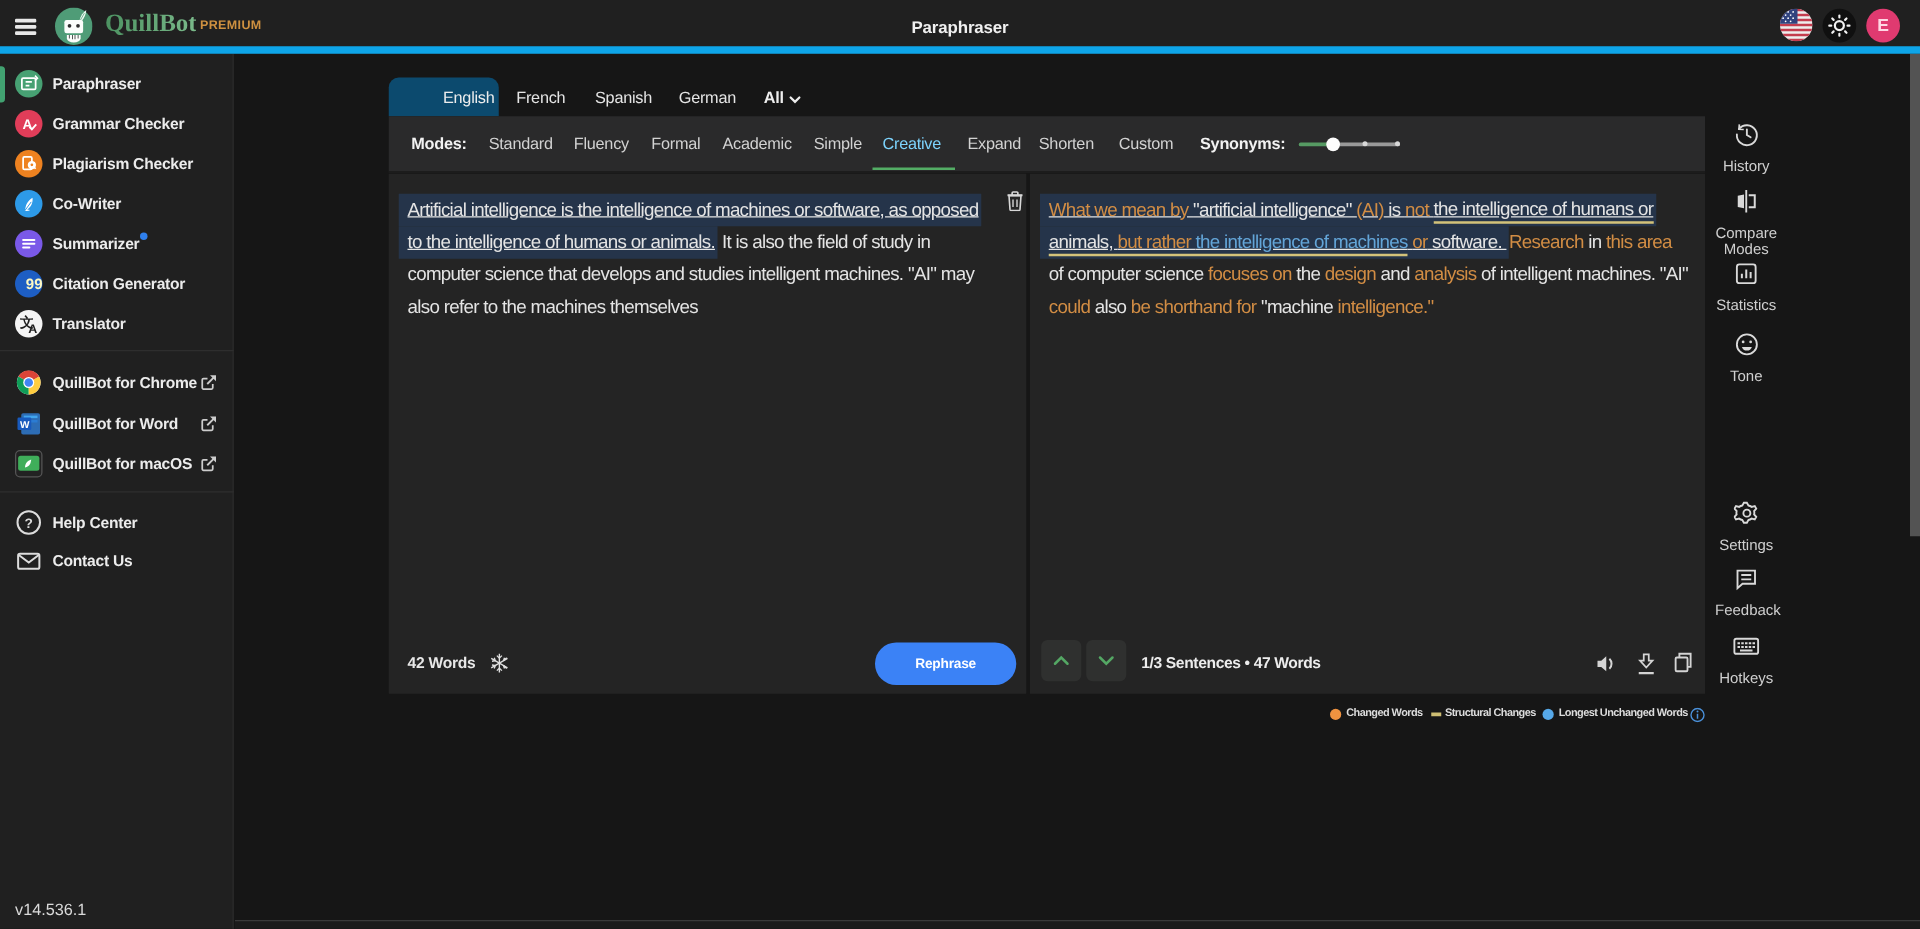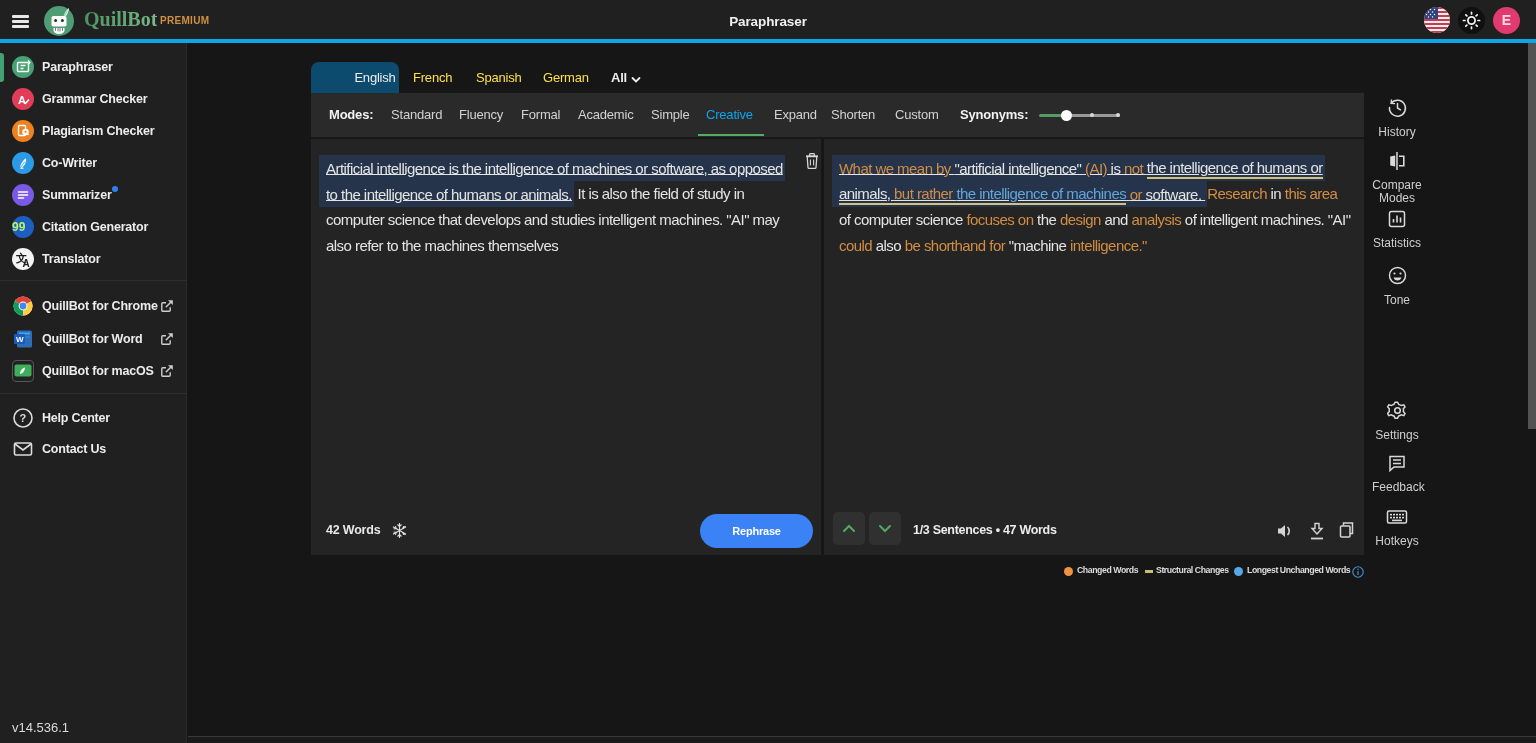--- a/index.html
+++ b/index.html
@@ -1,27 +1,27 @@
 <!DOCTYPE html>
 <html><head>
 <meta charset="utf-8">
 <style>
 * { margin:0; padding:0; box-sizing:border-box; }
 html,body { width:1536px; height:743px; overflow:hidden; background:#161616; font-family:"Liberation Sans",sans-serif; }
 .abs { position:absolute; }
-#header { position:absolute; left:0; top:0; width:1536px; height:43px; background:#202020; border-bottom:4px solid #0ea5e9; z-index:5; }
+#header { position:absolute; left:0; top:0; width:1536px; height:43px; background:#202020; border-bottom:6px solid #0ea5e9; z-index:5; }
 #sidebar { position:absolute; left:0; top:43px; width:187px; height:700px; background:#202020; border-right:1px solid #2b2b2b; z-index:4; }
 .sep { position:absolute; left:0; width:187px; border-top:1px solid #2e2e2e; }
 .sideitem { position:absolute; left:0; width:187px; height:32px; }
 .sideitem .ic { position:absolute; left:12px; top:50%; transform:translateY(-50%); width:22px; height:22px; border-radius:50%; }
 .sideitem .lbl { position:absolute; left:42px; top:50%; transform:translateY(-50%); font-size:12.5px; font-weight:700; letter-spacing:-0.2px; color:#ececec; white-space:nowrap; }
 .extlink { position:absolute; right:13px; top:50%; transform:translateY(-50%); width:14px; height:14px; }
 #main { position:absolute; left:0; top:0; width:1536px; height:743px; }
 #tabEN { position:absolute; left:311px; top:62px; width:88px; height:31px; background:#0c4a6e; border-radius:8px 8px 0 0; color:#ededed; font-size:13px; text-align:center; line-height:31px; letter-spacing:-0.2px;padding-left:40px;}
-.tab { position:absolute; top:62px; height:31px; line-height:31px; color:#fde047; font-size:13px; letter-spacing:-0.2px;}
+.tab { position:absolute; top:62px; height:31px; line-height:31px; color:#e5e5e5; font-size:13px; letter-spacing:-0.2px;}
 #modesbar { position:absolute; left:311px; top:93px; width:1053px; height:45px; background:#2a2a2b; border-bottom:1px solid #191919; }
 .mode { position:absolute; top:0; height:44px; line-height:44px; font-size:13px; color:#d2d2d2; letter-spacing:-0.2px;}
 #panelL { position:absolute; left:311px; top:139px; width:510px; height:416px; background:#242424; }
 #panelR { position:absolute; left:824px; top:139px; width:540px; height:416px; background:#242424; }
 .edtext { position:absolute; top:16px; font-size:15px; letter-spacing:-0.55px; line-height:26px; color:#e4e4e4; white-space:nowrap; }
 .sel { background:#25344a; padding:4.5px 2px 4.5px 7px; margin-left:-7px;text-decoration:underline; }
 .org { color:#d28d44; }
 .blu { color:#63a5d8; }
 .ul { border-bottom:2px solid #d3c27a; padding-bottom:1px; }
 #toolbar { position:absolute; left:1372px; top:85px; width:50px; }
@@ -146,21 +146,21 @@
           <g stroke="#fff" stroke-width="1.6" stroke-linecap="round">
             <line x1="6.5" y1="8" x2="15.5" y2="8"></line>
             <line x1="6.5" y1="11" x2="15.5" y2="11"></line>
             <line x1="6.5" y1="14" x2="11.5" y2="14"></line>
           </g>
         </svg></div>
     <div class="lbl">Summarizer</div>
     <div class="abs" style="left:112px;top:7px;width:6px;height:6px;border-radius:50%;background:#2f80ed;"></div>
   </div>
   <div class="sideitem" style="top:167.5px;">
-    <div class="ic" style="background:#1d5ec4;text-align:left;line-height:22px;font-size:12px;font-weight:700;color:#bef264;">99</div>
+    <div class="ic" style="background:#1d5ec4;text-align:right;line-height:22px;font-size:12px;font-weight:700;color:#fef9c3;">99</div>
     <div class="lbl">Citation Generator</div>
   </div>
   <div class="sideitem" style="top:200px;">
     <div class="ic" style="background:#f4f4f4;"><svg width="22" height="22" viewBox="0 0 22 22">
           <text x="4" y="13.5" font-family="Liberation Sans" font-size="11" font-weight="bold" fill="#1e1e1e">文</text>
           <text x="10.5" y="18.5" font-family="Liberation Sans" font-size="10" font-weight="bold" fill="#1e1e1e">A</text>
         </svg></div>
     <div class="lbl">Translator</div>
   </div>
   <div class="sep" style="top:237px;"></div>
@@ -233,21 +233,21 @@
   <div class="tab" style="left:630px;top:68px;height:16px;"><svg width="12" height="16" viewBox="0 0 12 16">
         <path d="M2.5 6 L6 9.5 L9.5 6" stroke="#ededed" stroke-width="1.8" fill="none" stroke-linecap="round"></path>
       </svg></div>
   <div id="modesbar">
     <div class="mode" style="left:18px;font-weight:700;color:#f2f2f2;">Modes:</div>
     <div class="mode" style="left:80px;">Standard</div>
     <div class="mode" style="left:148px;">Fluency</div>
     <div class="mode" style="left:210px;">Formal</div>
     <div class="mode" style="left:267px;">Academic</div>
     <div class="mode" style="left:340px;">Simple</div>
-    <div class="mode" style="left:395px;color:#0ea5e9;">Creative</div>
+    <div class="mode" style="left:395px;color:#7dd3fc;">Creative</div>
     <div class="abs" style="left:387px;top:40.5px;width:66px;height:2.5px;background:#53ad65;"></div>
     <div class="mode" style="left:463px;">Expand</div>
     <div class="mode" style="left:520px;">Shorten</div>
     <div class="mode" style="left:584px;">Custom</div>
     <div class="mode" style="left:649px;font-weight:700;color:#f2f2f2;">Synonyms:</div>
     <div class="abs" style="left:728px;top:20.5px;width:24px;height:3.5px;background:#569a63;border-radius:2px;"></div>
     <div class="abs" style="left:760px;top:20.5px;width:49px;height:3.5px;background:#999;border-radius:2px;"></div>
     <div class="abs" style="left:779px;top:20px;width:4px;height:4px;border-radius:50%;background:#d8d8d8;"></div>
     <div class="abs" style="left:805px;top:20px;width:4px;height:4px;border-radius:50%;background:#d8d8d8;"></div>
     <div class="abs" style="left:749.5px;top:17px;width:11px;height:11px;border-radius:50%;background:#fdfdfd;"></div>

